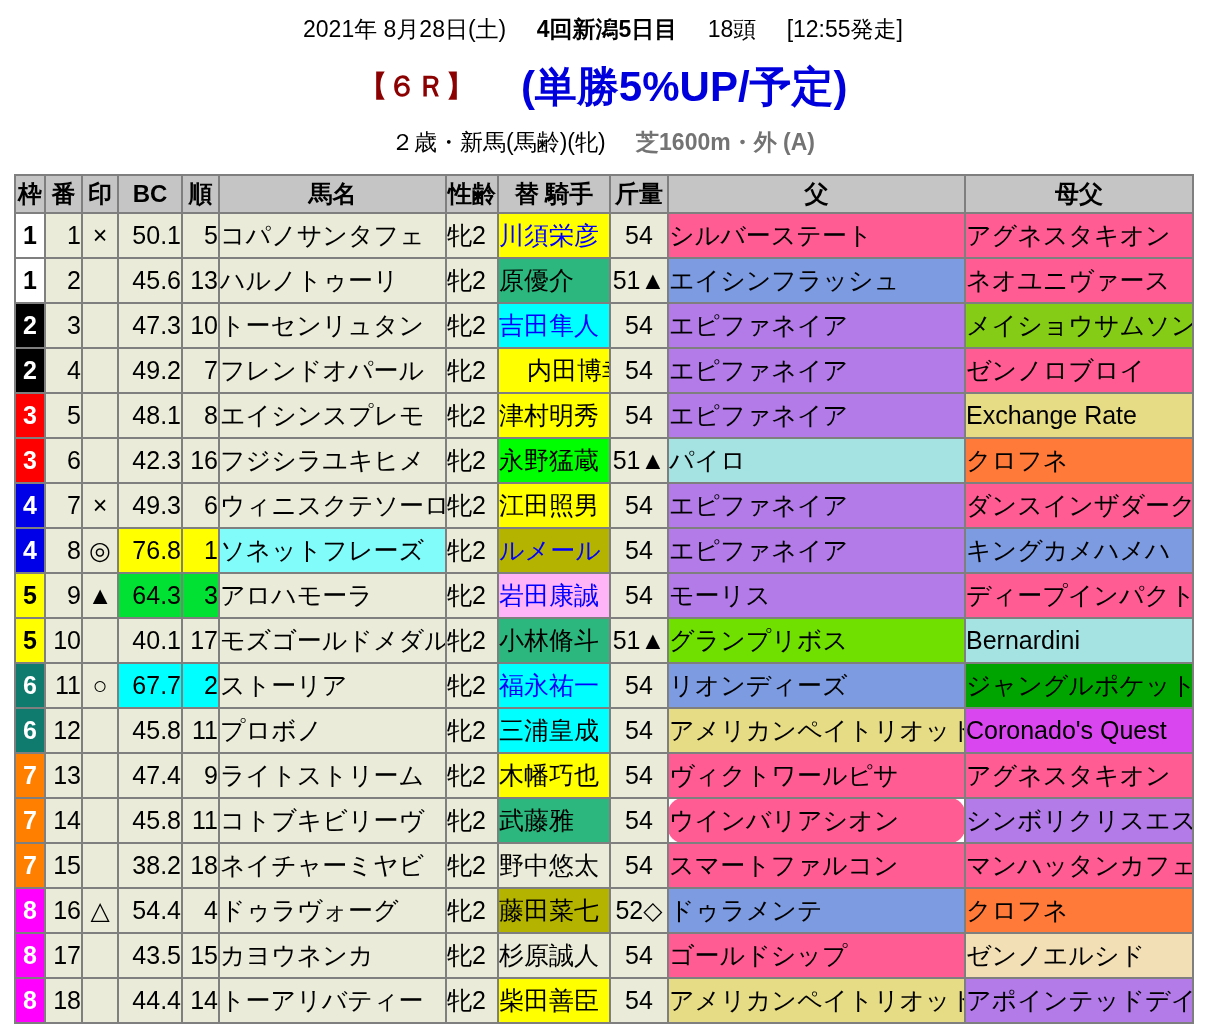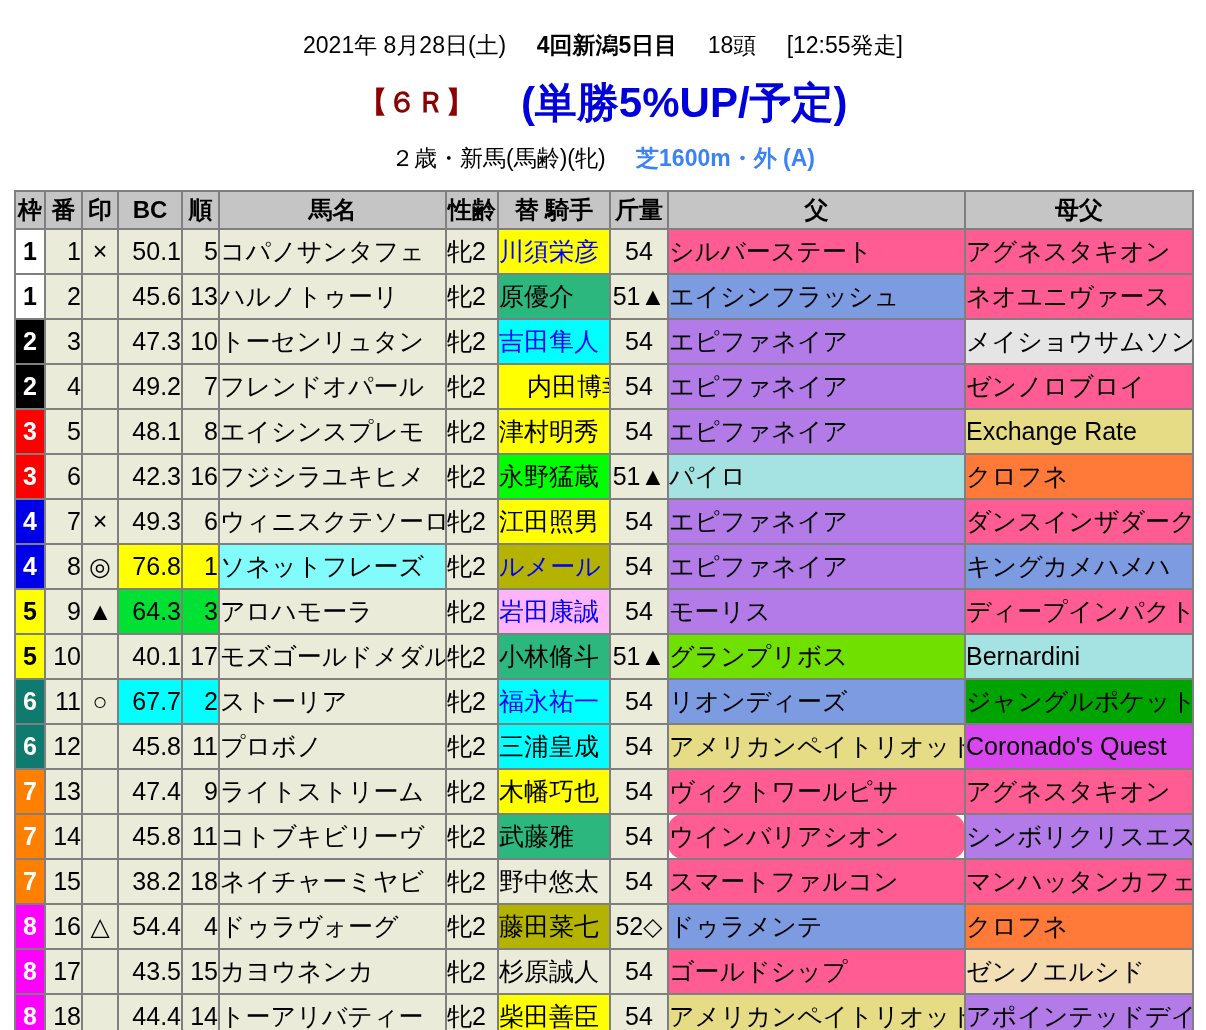--- a/index.html
+++ b/index.html
@@ -3,28 +3,28 @@
 <meta charset="utf-8">
 <style>
   html,body{margin:0;padding:0;}
   body{
     width:1206px;height:1030px;background:#ffffff;
     font-family:"Liberation Sans", sans-serif;
     -webkit-font-smoothing:antialiased;
   }
   
   .hdr{ text-align:center; }
-  .line1{ padding-top:30px; font-size:23px; color:#000; }
+  .line1{ padding-top:14px; font-size:23px; color:#000; }
   .line1 .seg{ margin:0 12px; }
   .line1 .bold{ font-weight:bold; }
   .line2{ margin-top:14px; }
   .race-no{ color:#8b0000; font-weight:bold; font-size:29px; vertical-align:middle; }
   .odds-note{ color:#0000dd; font-weight:bold; font-size:42px; margin-left:42px; vertical-align:middle; }
   .line3{ margin-top:12px; font-size:23px; color:#000; }
-  .line3 .course{ color:#3b82f6; font-weight:bold; margin-left:24px; }
+  .line3 .course{ color:#737373; font-weight:bold; margin-left:24px; }
 
   
   table.racecard{
     margin:16px 0 0 14px;
     border-collapse:collapse;
     table-layout:fixed;
     width:1178px;
     border:2px solid #444444;
   }
   .racecard th{
@@ -132,21 +132,21 @@
         <td class="c-waku" style="background: rgb(0, 0, 0); color: rgb(255, 255, 255);">2</td>
         <td class="c-num">3</td>
         <td class="c-mark"></td>
         <td class="c-bc">47.3</td>
         <td class="c-rank">10</td>
         <td class="c-name">トーセンリュタン</td>
         <td class="c-sex">牝2</td>
         <td class="c-jockey" style="background: rgb(0, 255, 255); color: rgb(0, 0, 255);">吉田隼人</td>
         <td class="c-weight">54</td>
         <td class="c-father" style="background: rgb(178, 123, 232);">エピファネイア</td>
-        <td class="c-mf" style="background: #e5e5e5; margin-left: 6px;">メイショウサムソン</td>
+        <td class="c-mf" style="background: #84cc16; margin-left: 6px;">メイショウサムソン</td>
       </tr>
       <tr>
         <td class="c-waku" style="background: rgb(0, 0, 0); color: rgb(255, 255, 255);">2</td>
         <td class="c-num">4</td>
         <td class="c-mark"></td>
         <td class="c-bc">49.2</td>
         <td class="c-rank">7</td>
         <td class="c-name">フレンドオパール</td>
         <td class="c-sex">牝2</td>
         <td class="c-jockey" style="background: rgb(255, 255, 0); padding-left: 28px;">内田博幸</td>

